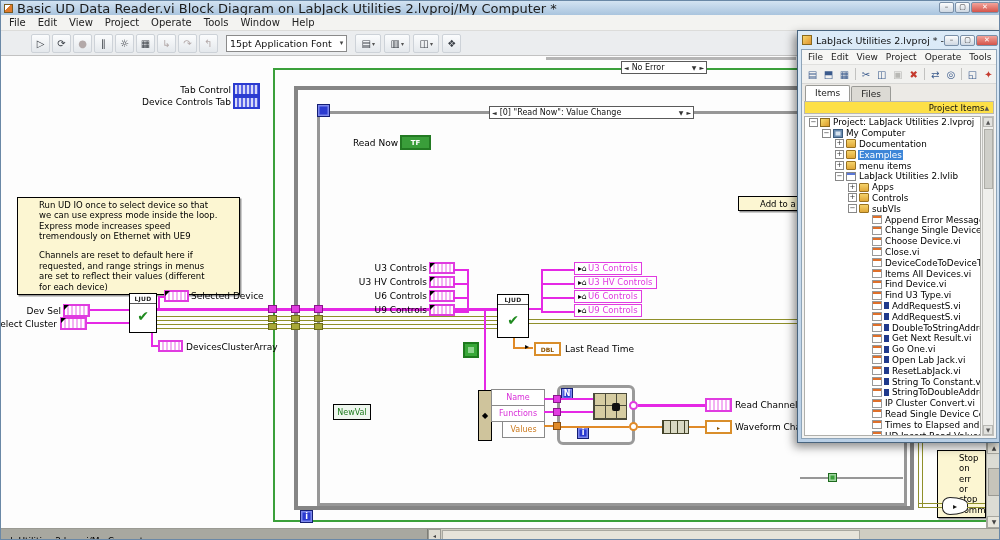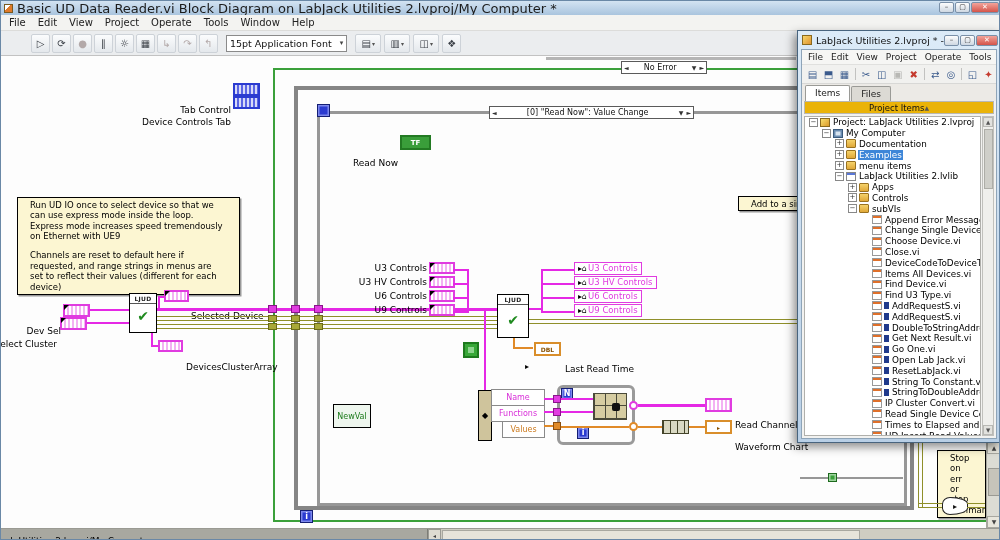--- a/index.html
+++ b/index.html
@@ -29,34 +29,34 @@
   .tbtn .tglyph{pointer-events:none;}
   .tbtn.dim{color:#b3a9a9;}
   .tbtn.drop{width:26px;}
   .tbtn.drop::after{content:"▾";font-size:6px;margin-left:1px;color:#555;}
   .fontbox{height:17px;margin:0 6px;border:1px solid #8a8a8a;background:#fff;display:flex;align-items:center;
            padding:0 3px;font-size:9.5px;color:#111;}
   .fontbox::after{content:"▾";font-size:7px;margin-left:8px;color:#444;}
 
   
   .diagram{left:0;top:55px;width:1000px;height:472px;background:#fdfdfd;}
-  .lbl{position:absolute;font-size:9px;color:#000;white-space:nowrap;margin-top:20px;}
+  .lbl{position:absolute;font-size:9px;color:#000;white-space:nowrap;}
   .lbl.r{text-align:right;}
   .comment{position:absolute;background:#fcf6d2;border:1px solid #000;box-shadow:1.5px 1.5px 0 #9a9a9a;
-           font-size:8.5px;line-height:1.22;padding:2px 12px;color:#000;}
+           font-size:8.5px;line-height:1.22;padding:2px 21px;color:#000;}
   .gline{position:absolute;background:#3AA03A;}
   .grayline{position:absolute;background:#b5b5b5;}
   .struct{position:absolute;background:transparent;}
   .while{border:4px solid #858585;}
   .event{border:3px solid #979797;}
   .forloop{border:3px solid #9a9a9a;border-radius:6px;}
   .tab-label{position:absolute;height:13px;background:#fff;border:1px solid #5a5a5a;display:flex;
              align-items:center;padding:0 2px;gap:3px;font-size:8px;color:#111;}
   .tab-label .arr{font-size:6px;color:#333;}
-  .tab-label .sel-text{flex:1;text-align:center;white-space:nowrap;}
+  .tab-label .sel-text{flex:1;text-align:left;white-space:nowrap;}
 
   .wire{position:absolute;background:#E528E5;}
   .wire-o{position:absolute;background:#E08A28;}
   .olive-h{position:absolute;height:5px;border-top:1.6px solid #8F8F2A;border-bottom:1.6px solid #8F8F2A;}
   .olive-v{position:absolute;width:5px;border-left:1.6px solid #8F8F2A;border-right:1.6px solid #8F8F2A;}
 
   .term{position:absolute;border:2px solid;background:#fff;display:flex;align-items:center;justify-content:center;}
   .t-pink{border-color:#E03CE0;background:repeating-linear-gradient(90deg,#fff 0 2px,#f3b1f3 2px 4px);}
   .t-blue{border-color:#2B3BD0;background:repeating-linear-gradient(90deg,#d7daf8 0 2px,#5a64e4 2px 4px);}
   .t-green{border-color:#237a23;background:#3a9e3a;color:#fff;font-weight:bold;font-size:7px;}
@@ -133,22 +133,22 @@
   .pe-toolbar{height:19px;display:flex;align-items:center;background:#f1f1ef;border-bottom:1px solid #d8d8d6;padding-left:3px;gap:1px;}
   .pe-tbtn{width:17px;height:16px;display:flex;align-items:center;justify-content:center;font-size:10px;color:#3a5a8c;}
   .pe-tbtn.sep{width:5px;}
   .pe-tbtn.sep::after{content:"";width:1px;height:12px;background:#c2c2c0;}
   .pe-tbtn.dim{color:#b8b8b4;}
   .pe-tbtn.red{color:#c43a2e;font-weight:bold;}
   .pe-tabs{height:17px;display:flex;align-items:flex-end;padding-left:3px;background:#eceae6;gap:1px;}
   .pe-tab{height:15px;padding:0 9px;font-size:9px;line-height:15px;border:1px solid #9a9a96;border-bottom:none;
           background:#dcdad4;color:#222;border-radius:2px 2px 0 0;}
   .pe-tab.active{background:#fff;height:16px;}
-  .pe-header{height:13px;background:#eab308;border:1px solid #b8b8b4;margin:0 2px;display:flex;align-items:center;
-             font-size:8.5px;color:#111;padding:0 4px;justify-content:center;}
+  .pe-header{height:13px;background:#fde047;border:1px solid #b8b8b4;margin:0 2px;display:flex;align-items:center;
+             font-size:8.5px;color:#111;padding:0 4px;justify-content:flex-end;}
   .pe-header .hdr-arr{font-size:6px;color:#555;}
   .pe-tree{position:absolute;left:2px;right:15px;top:66px;bottom:2px;background:#fff;border:1px solid #b0b0ac;
            overflow:hidden;}
   .trow{height:10.8px;display:flex;align-items:center;gap:2px;white-space:nowrap;}
   .trow.selected .tlabel{background:#3E86D8;color:#fff;}
   .texp{width:9px;height:9px;border:1px solid #888;background:#fff;font-size:7px;line-height:7px;text-align:center;color:#333;flex:none;}
   .ticon{width:10px;height:9px;flex:none;}
   [data-icon="project"] .ticon{background:linear-gradient(135deg,#f7e06e,#dc9a2a);border:1px solid #8a6a1e;}
   [data-icon="computer"] .ticon{background:#d8e4f0;border:1px solid #3a5a7c;box-shadow:inset 0 0 0 1.5px #6a8cb0;}
   [data-icon="folder"] .ticon{background:linear-gradient(#f5d26a,#e0a838);border:1px solid #9a7220;border-radius:1px;}
@@ -379,21 +379,21 @@
     </div>
   <div class="olive-h" style="left:966px;top:502px;width:18px;"></div>
 
   <div class="greenconst" style="left:462px;top:341px;width:16px;height:16px;"></div>
   <div class="wire-o" style="left:512px;top:337px;width:2px;height:11px;"></div>
   <div class="wire-o" style="left:512px;top:346px;width:20px;height:2px;"></div>
   <div class="lbl" style="left:524px;top:341px;font-size:8px;">▸</div>
   <div class="term t-orange" style="left:533px;top:341px;width:27px;height:14px;">DBL</div>
   <div class="lbl" style="left:564px;top:343px;">Last Read Time</div>
 
-  <div class="newval" style="left:332px;top:403px;width:38px;height:24px;">NewVal</div>
+  <div class="newval" style="left:332px;top:403px;width:38px;height:16px;">NewVal</div>
 
   <div class="wire" style="left:483px;top:309px;width:2px;height:81px;"></div>
   <div class="unb-bar" style="left:477px;top:389px;width:14px;height:51px;">◆</div>
   <div class="unb-rows" style="left:490px;top:389px;width:54px;">
 
   <div class="unb-row">Name</div>
       <div class="unb-row">Functions</div>
       <div class="unb-row orange">Values</div>
     </div>
 

